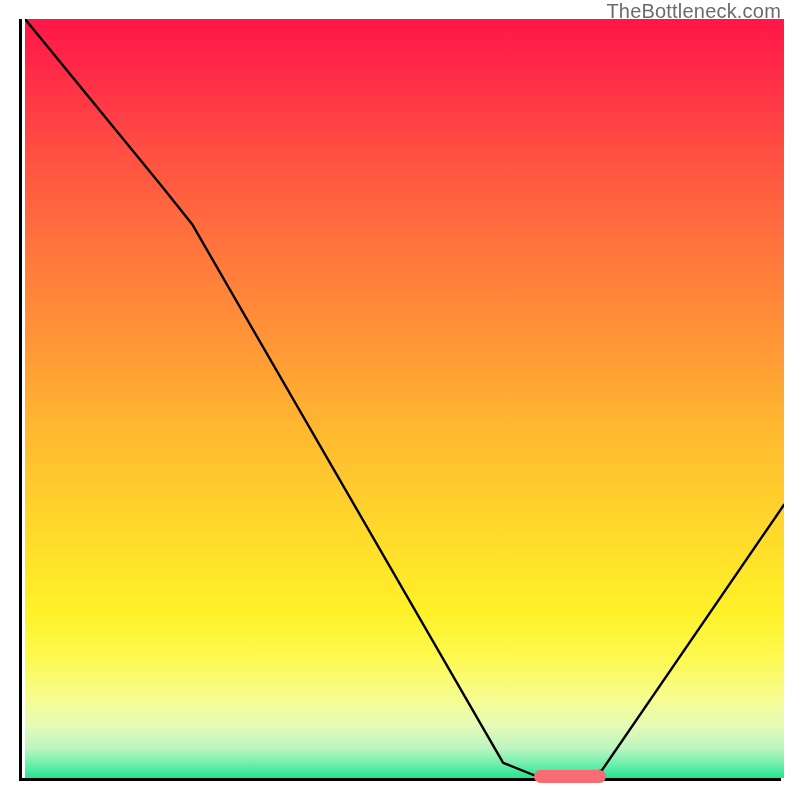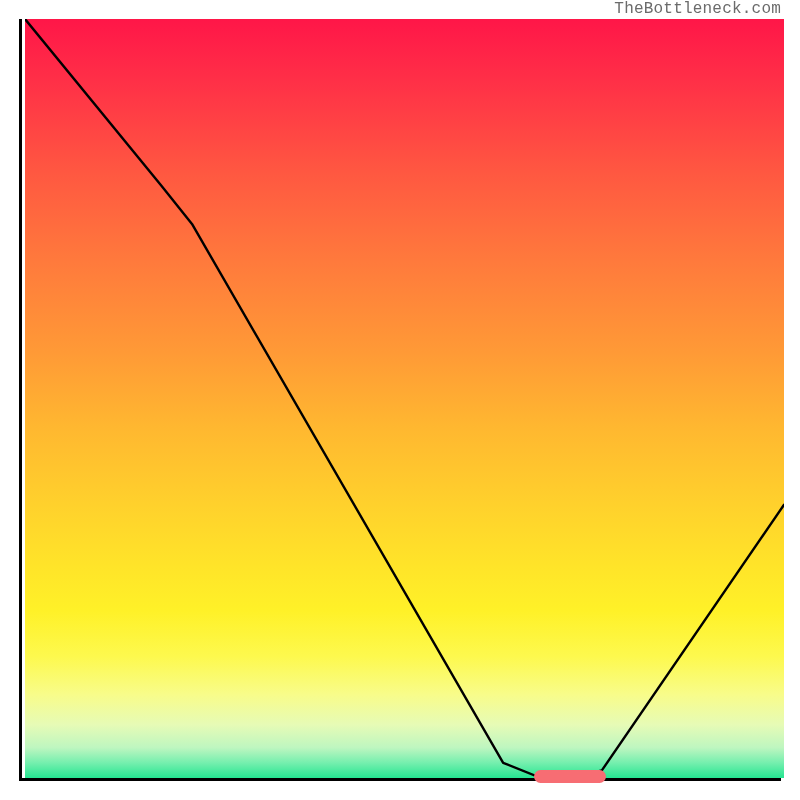--- a/index.html
+++ b/index.html
@@ -53,22 +53,22 @@
   .highlight-bar {
     position: absolute;
     background: #f76d73;
     border-radius: 8px;
     height: 13px;
   }
   .watermark {
     position: absolute;
     top: 0;
     right: 19px;
-    font-family: Liberation Mono, monospace;
-    font-size: 16px;
+    font-family: Liberation Sans, sans-serif;
+    font-size: 20px;
     color: #6b6b6b;
     font-weight: 500;
     letter-spacing: 0.2px;
   }
 </style>
 </head>
 <body>
 
 <div class="chart-container">
   <div class="plot-area">

